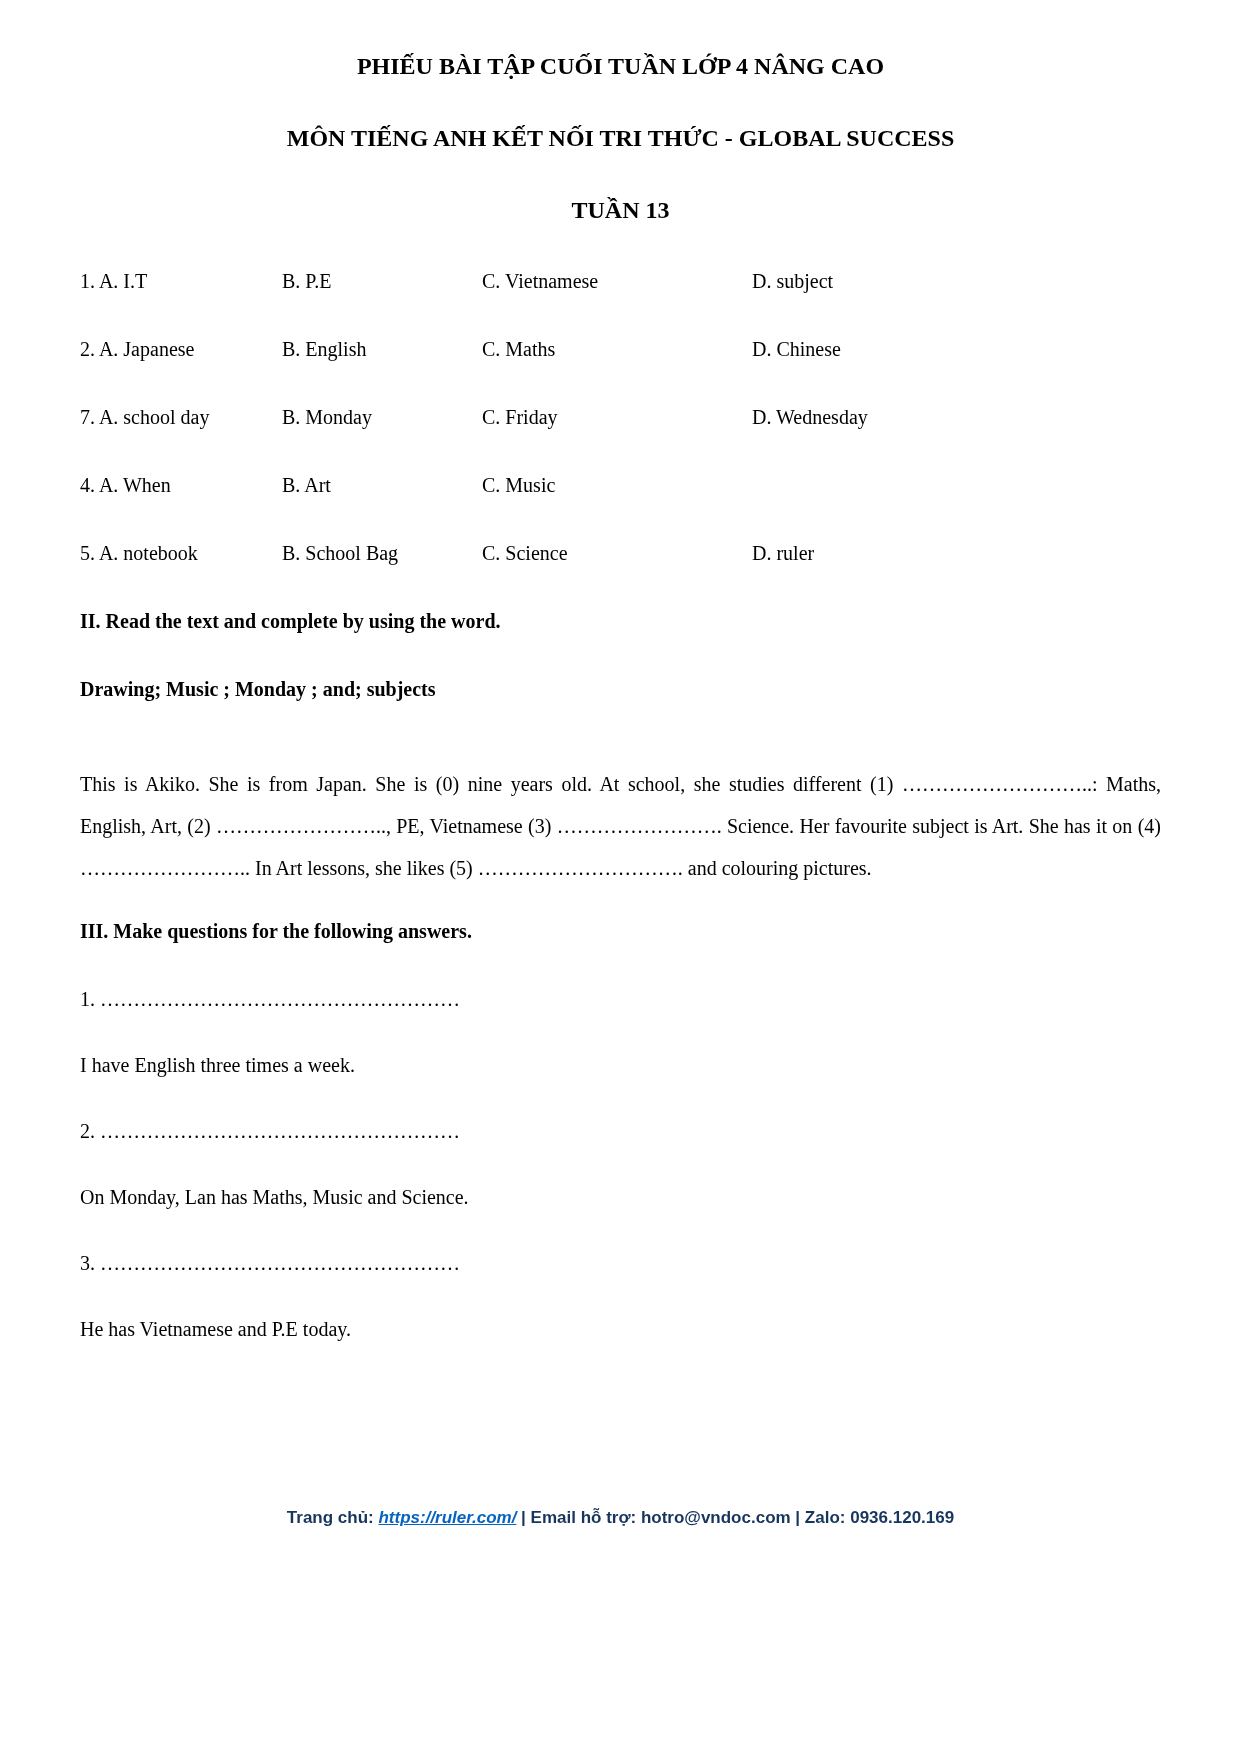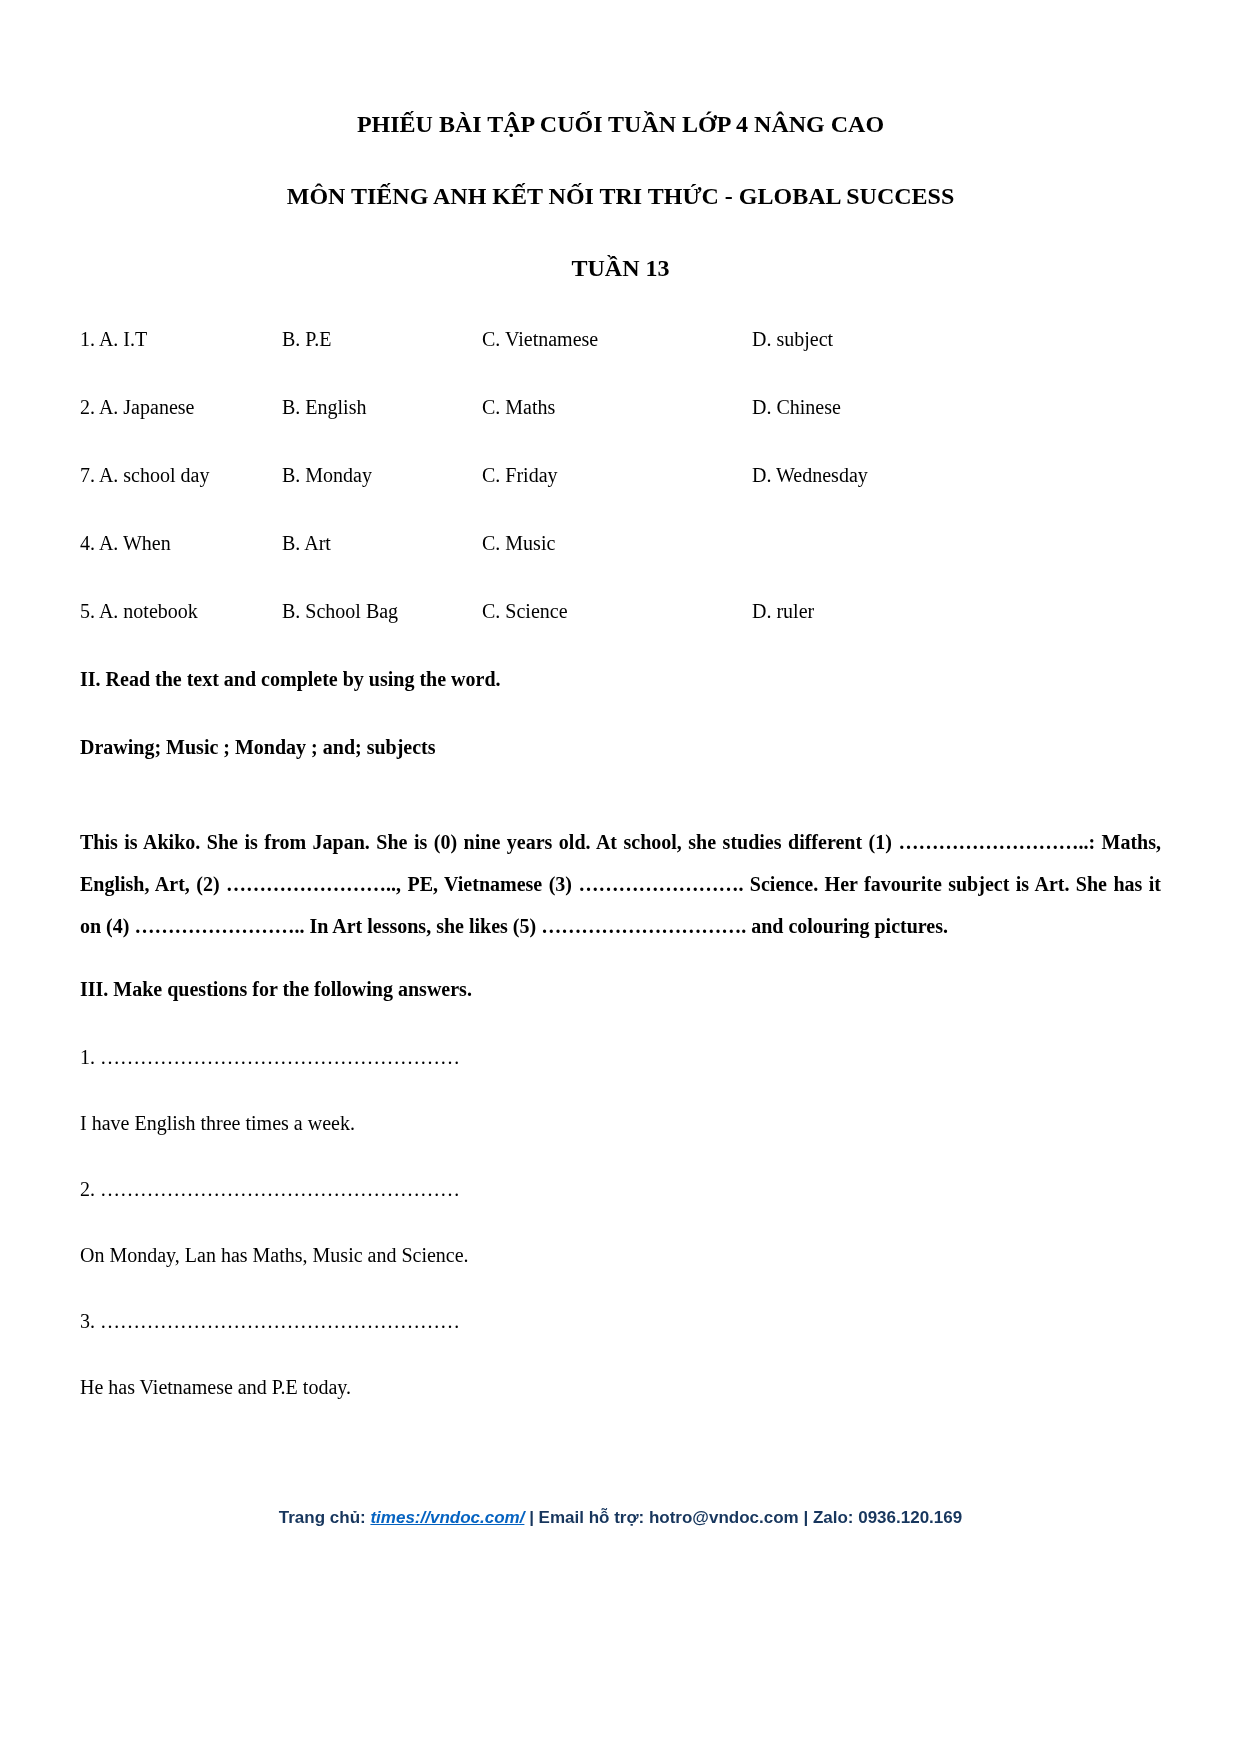--- a/index.html
+++ b/index.html
@@ -8,21 +8,21 @@
     position: relative;
     width: 1241px;
     height: 1755px;
     margin: 0 auto;
     background: #ffffff;
     font-family: "Liberation Serif", "DejaVu Serif", serif;
     color: #000000;
     overflow: hidden;
   }
   .content {
-    padding: 109px 80px 0 80px;
+    padding: 51px 80px 0 80px;
   }
   .title-line {
     text-align: center;
     font-weight: bold;
     font-size: 24px;
     line-height: 30px;
     margin-bottom: 42px;
   }
   .section-heading {
     font-weight: bold;
@@ -41,21 +41,20 @@
     font-weight: bold;
     font-size: 20px;
     line-height: 28px;
     margin-bottom: 60px;
   }
   .cloze-paragraph {
     font-size: 20px;
     line-height: 42px;
     text-align: justify;
     margin-bottom: 28px;
-    font-weight: bold;
   }
   .qa-line {
     font-size: 20px;
     line-height: 28px;
     margin-bottom: 38px;
   }
   .footer {
     position: absolute;
     top: 1506px;
     left: 0;
@@ -126,15 +125,15 @@
     <div class="qa-line">1. ………………………………………………</div>
     <div class="qa-line">I have English three times a week.</div>
     <div class="qa-line">2. ………………………………………………</div>
     <div class="qa-line">On Monday, Lan has Maths, Music and Science.</div>
     <div class="qa-line">3. ………………………………………………</div>
     <div class="qa-line">He has Vietnamese and P.E today.</div>
 
   </div>
 
   <div class="footer">
-    <span>Trang chủ: </span><a href="#">times://vndoc.com/</a><span> | Email hỗ trợ: hotro@vndoc.com | Zalo: 0936.120.169</span>
+    <span>Trang chủ: </span><a href="#">https://ruler.com/</a><span> | Email hỗ trợ: hotro@vndoc.com | Zalo: 0936.120.169</span>
   </div>
 </div>
 
 </body></html>

